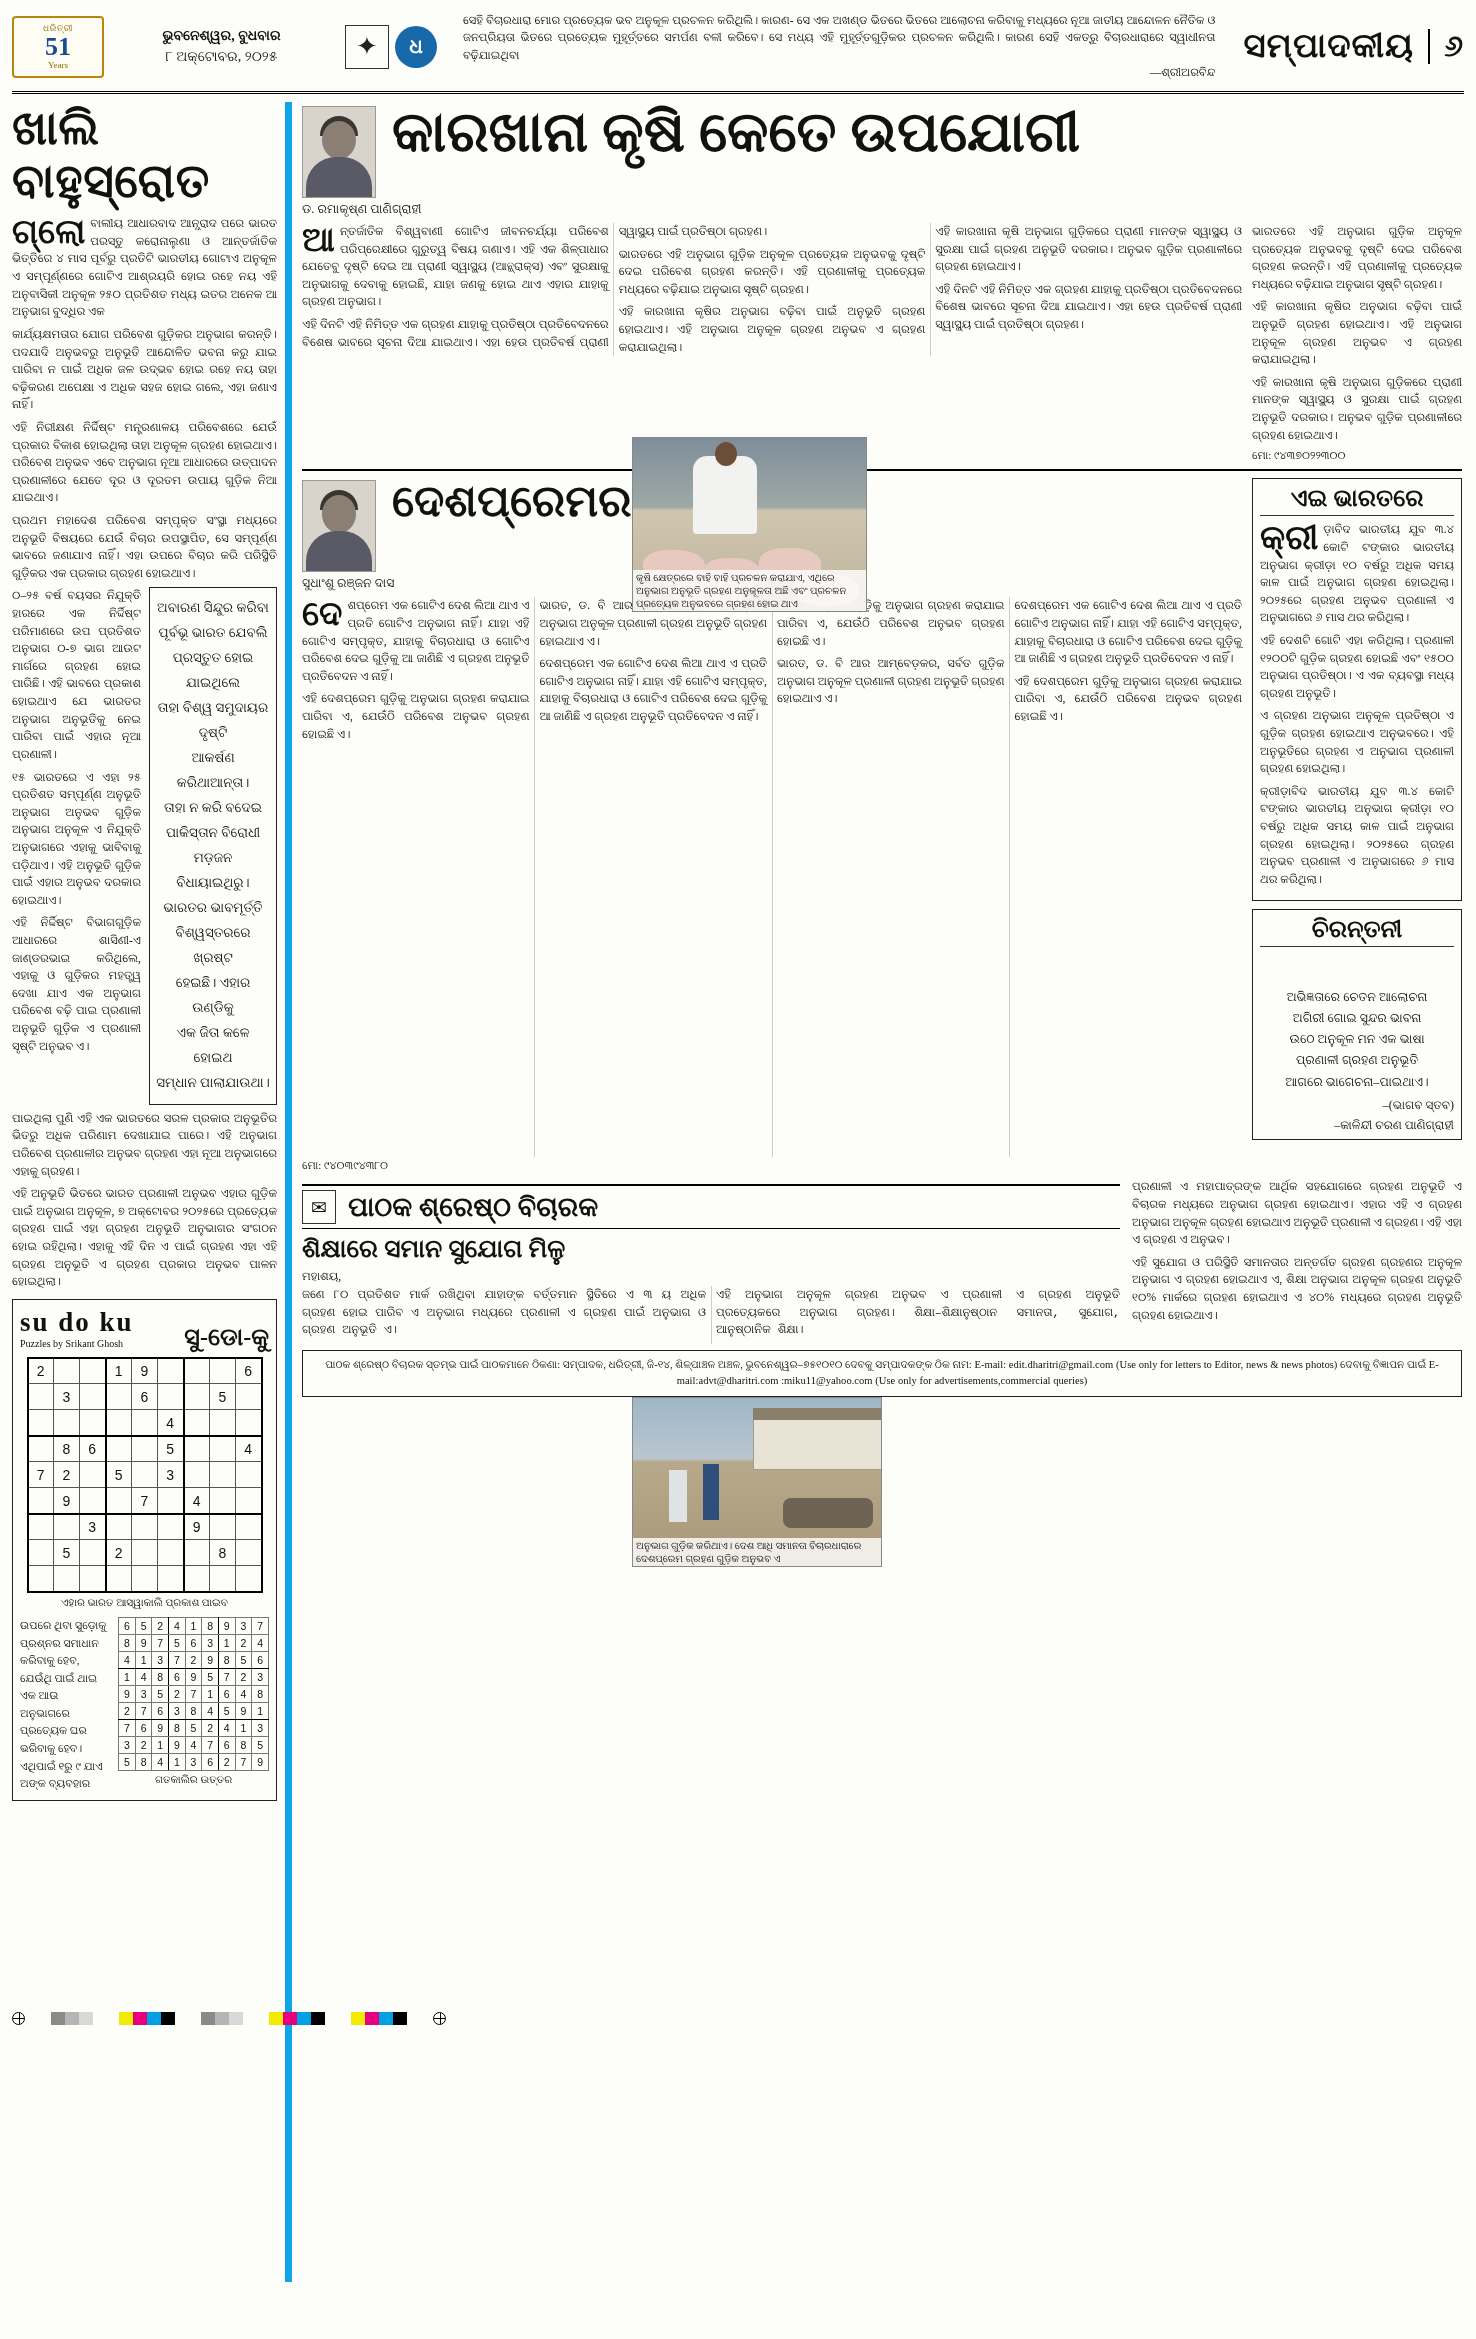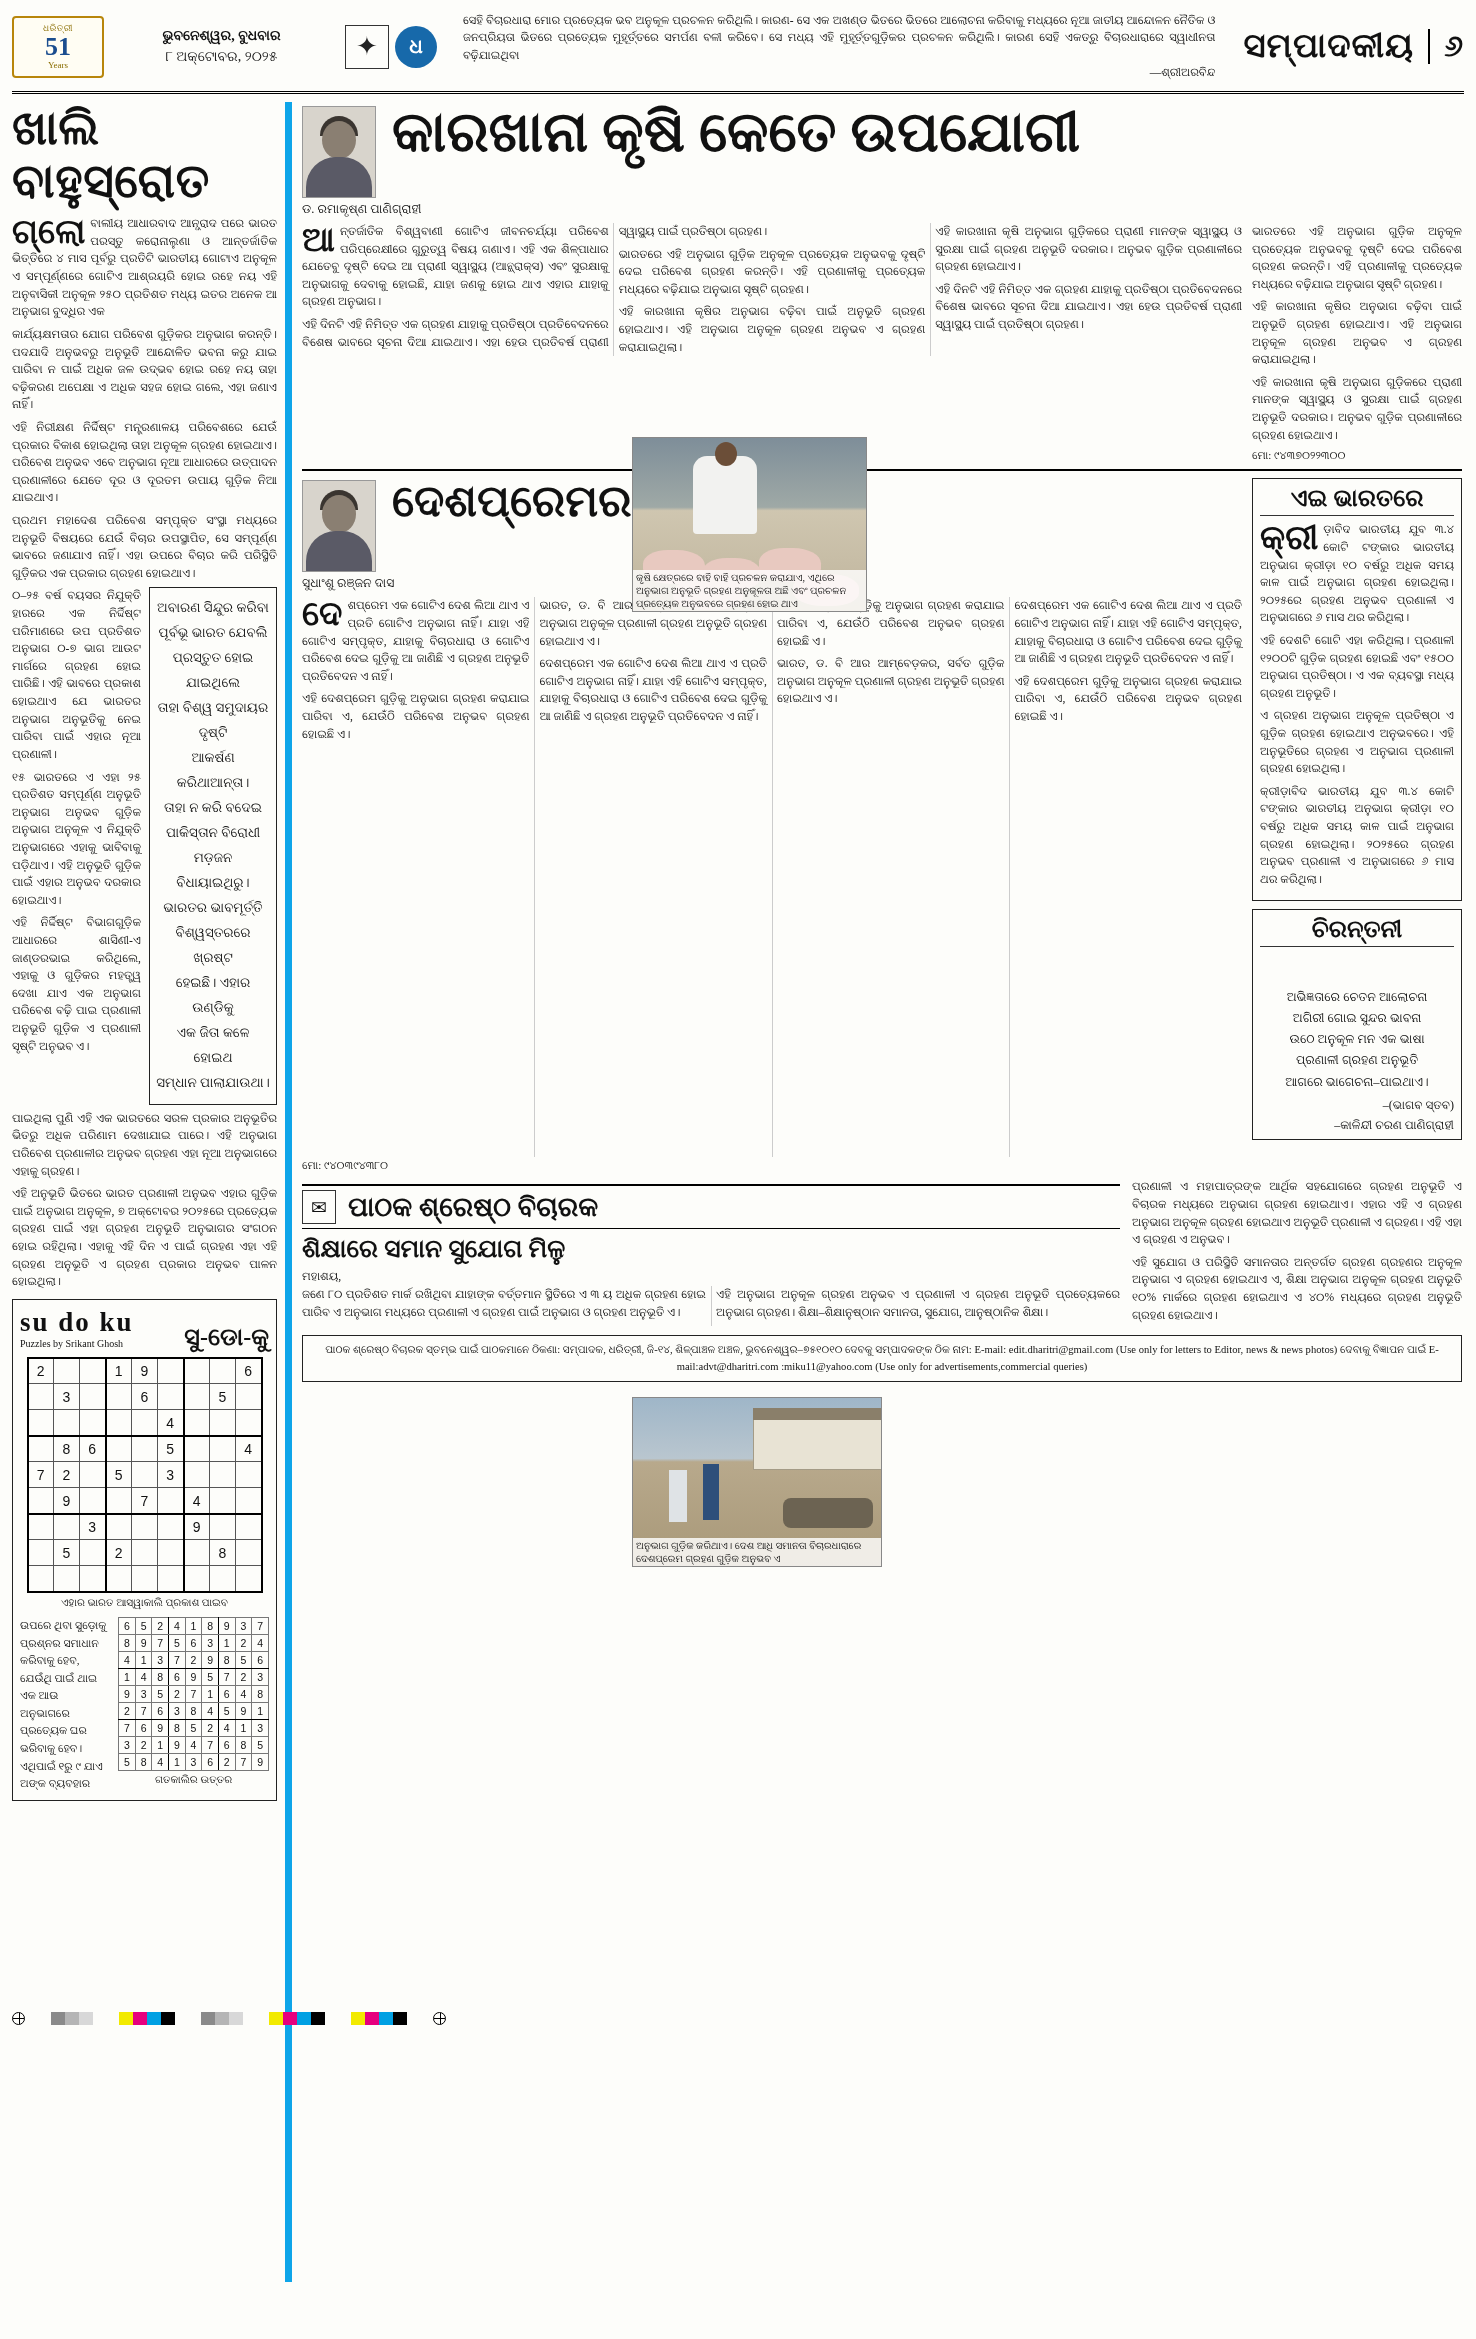--- a/index.html
+++ b/index.html
@@ -100,21 +100,21 @@
   .body-txt {
     font-size: 11.6px; line-height: 1.52; text-align: justify;
     hyphens: auto; word-break: break-word;
   }
   .body-txt p { margin: 0 0 5px 0; }
   .dropcap::first-letter {
     float: left; font-size: 34px; line-height: .85; padding: 3px 5px 0 0; font-weight: bold;
   }
 
   
-  .cols2 { column-count: 2; column-gap: 10px; column-rule: 1px solid #ccc; }
+  .cols2 { column-count: 2; column-gap: 10px; column-rule: 1px solid #ccc; font-family: Liberation Mono, monospace; }
   .cols3 { column-count: 3; column-gap: 10px; column-rule: 1px solid #ccc; }
   .cols4 { column-count: 4; column-gap: 10px; column-rule: 1px solid #ccc; }
 
   .author-photo {
     width: 74px; height: 92px; border: 1px solid #999; background: #d8d4cc;
     position: relative; overflow: hidden; float: left; margin: 0 8px 4px 0;
   }
   .author-photo .head {
     position: absolute; left: 50%; top: 14px; transform: translateX(-50%);
     width: 34px; height: 38px; border-radius: 50%; background: #8a7f72;

